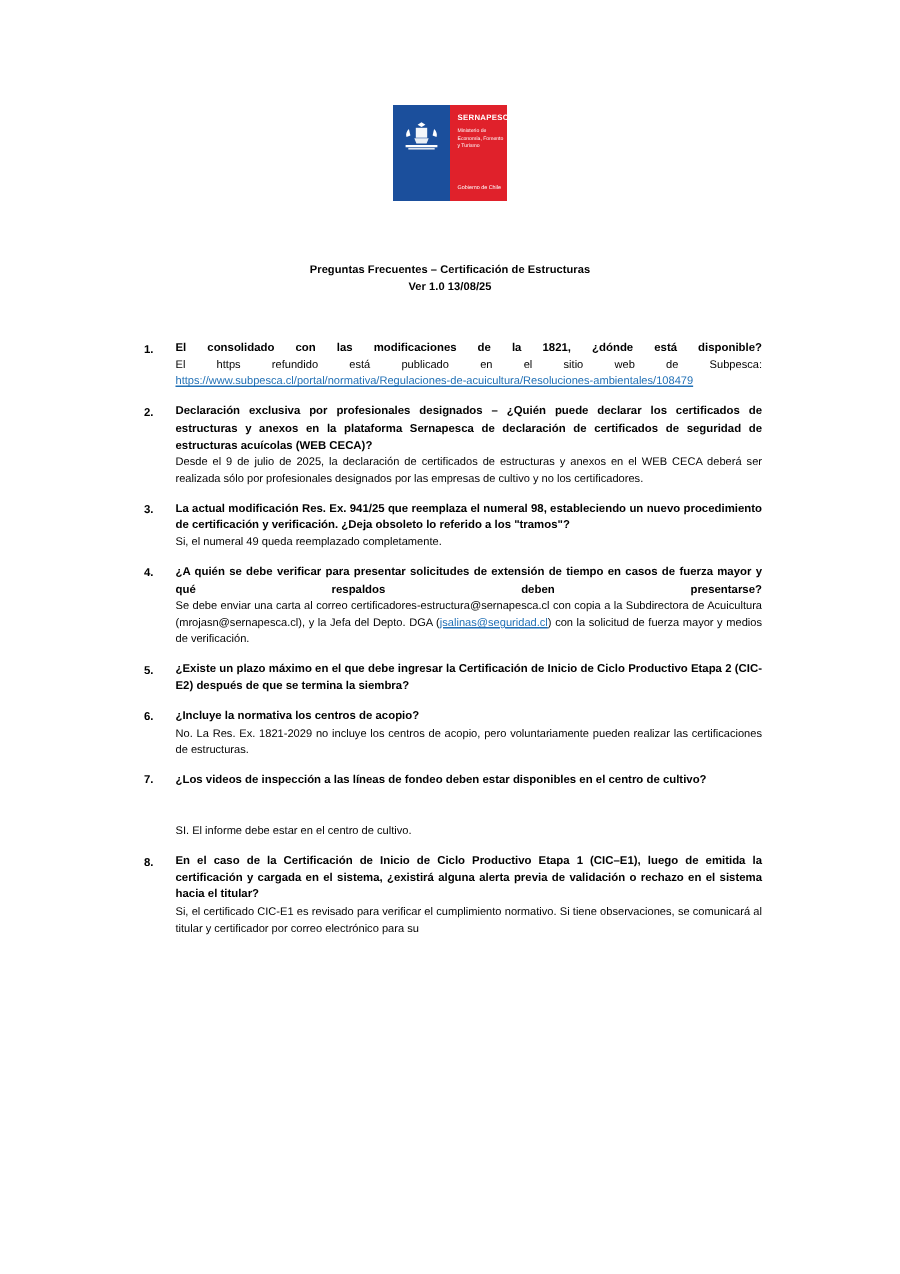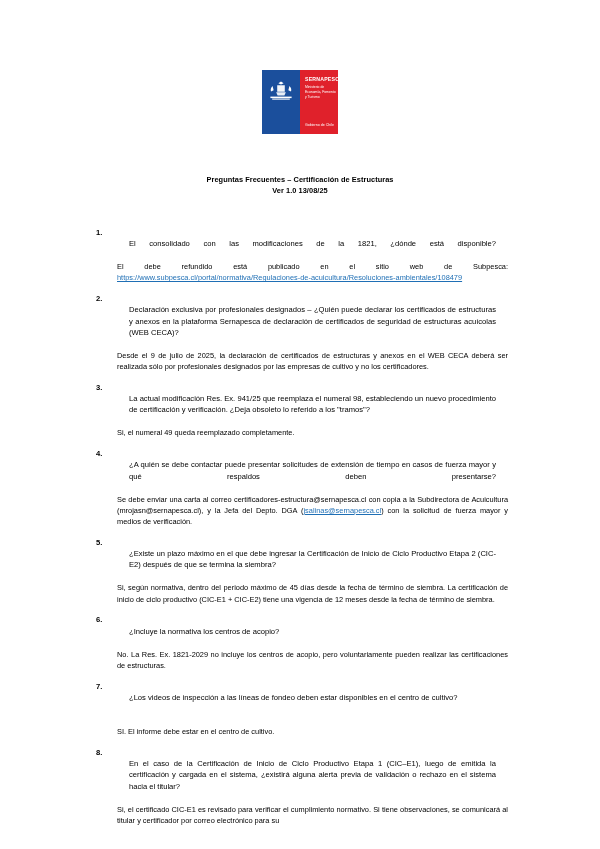--- a/index.html
+++ b/index.html
@@ -121,24 +121,24 @@
     font-size: 7.6px;
     font-weight: bold;
     line-height: 1.47;
     padding-top: 0.5px;
   }
   .faq-body {
     flex: 1 1 auto;
   }
   .q-text {
     font-size: 7.6px;
-    font-weight: normal;
+    font-weight: bold;
     line-height: 1.47;
     text-align: justify;
-    margin: 12px;
+    margin: 0;
   }
   .a-text {
     font-size: 7.4px;
     font-weight: normal;
     line-height: 1.5;
     text-align: justify;
     margin: 0;
   }
   .a-text.spaced {
     margin-top: 23px;
@@ -185,21 +185,21 @@
     <span>Preguntas Frecuentes – Certificación de Estructuras</span>
     <span class="ver">Ver 1.0 13/08/25</span>
   </div>
 
   <div class="content">
 
     <div class="faq-item">
       <div class="faq-num">1.</div>
       <div class="faq-body">
         <p class="q-text just-stretch">El consolidado con las modificaciones de la 1821, ¿dónde está disponible?</p>
-        <p class="a-text just-stretch">El debe refundido está publicado en el sitio web de Subpesca:</p>
+        <p class="a-text just-stretch">El https refundido está publicado en el sitio web de Subpesca:</p>
         <p class="a-text"><a class="link" href="#">https://www.subpesca.cl/portal/normativa/Regulaciones-de-acuicultura/Resoluciones-ambientales/108479</a></p>
       </div>
     </div>
 
     <div class="faq-item">
       <div class="faq-num">2.</div>
       <div class="faq-body">
         <p class="q-text">Declaración exclusiva por profesionales designados – ¿Quién puede declarar los certificados de estructuras y anexos en la plataforma Sernapesca de declaración de certificados de seguridad de estructuras acuícolas (WEB CECA)?</p>
         <p class="a-text">Desde el 9 de julio de 2025, la declaración de certificados de estructuras y anexos en el WEB CECA deberá ser realizada sólo por profesionales designados por las empresas de cultivo y no los certificadores.</p>
       </div>
@@ -209,32 +209,31 @@
       <div class="faq-num">3.</div>
       <div class="faq-body">
         <p class="q-text">La actual modificación Res. Ex. 941/25 que reemplaza el numeral 98, estableciendo un nuevo procedimiento de certificación y verificación. ¿Deja obsoleto lo referido a los "tramos"?</p>
         <p class="a-text">Si, el numeral 49 queda reemplazado completamente.</p>
       </div>
     </div>
 
     <div class="faq-item">
       <div class="faq-num">4.</div>
       <div class="faq-body">
-        <p class="q-text just-stretch">¿A quién se debe contactar puede presentar solicitudes de extensión de tiempo en casos de fuerza mayor y qué respaldos deben presentarse?</p>
+        <p class="q-text just-stretch">¿A quién se debe verificar para presentar solicitudes de extensión de tiempo en casos de fuerza mayor y qué respaldos deben presentarse?</p>
         <p class="a-text">
-          <span>Se debe enviar una carta al correo certificadores-estructura@sernapesca.cl con copia a la Subdirectora de Acuicultura (mrojasn@sernapesca.cl), y la Jefa del Depto. DGA (</span><a class="link" href="#">jsalinas@sernapesca.cl</a><span>) con la solicitud de fuerza mayor y medios de verificación.</span>
+          <span>Se debe enviar una carta al correo certificadores-estructura@sernapesca.cl con copia a la Subdirectora de Acuicultura (mrojasn@sernapesca.cl), y la Jefa del Depto. DGA (</span><a class="link" href="#">jsalinas@seguridad.cl</a><span>) con la solicitud de fuerza mayor y medios de verificación.</span>
         </p>
       </div>
     </div>
 
     <div class="faq-item">
       <div class="faq-num">5.</div>
       <div class="faq-body">
         <p class="q-text">¿Existe un plazo máximo en el que debe ingresar la Certificación de Inicio de Ciclo Productivo Etapa 2 (CIC-E2) después de que se termina la siembra?</p>
-        <p class="a-text">Si, según normativa, dentro del periodo máximo de 45 días desde la fecha de término de siembra. La certificación de inicio de ciclo productivo (CIC-E1 + CIC-E2) tiene una vigencia de 12 meses desde la fecha de término de siembra.</p>
       </div>
     </div>
 
     <div class="faq-item">
       <div class="faq-num">6.</div>
       <div class="faq-body">
         <p class="q-text">¿Incluye la normativa los centros de acopio?</p>
         <p class="a-text">No. La Res. Ex. 1821-2029 no incluye los centros de acopio, pero voluntariamente pueden realizar las certificaciones de estructuras.</p>
       </div>
     </div>

